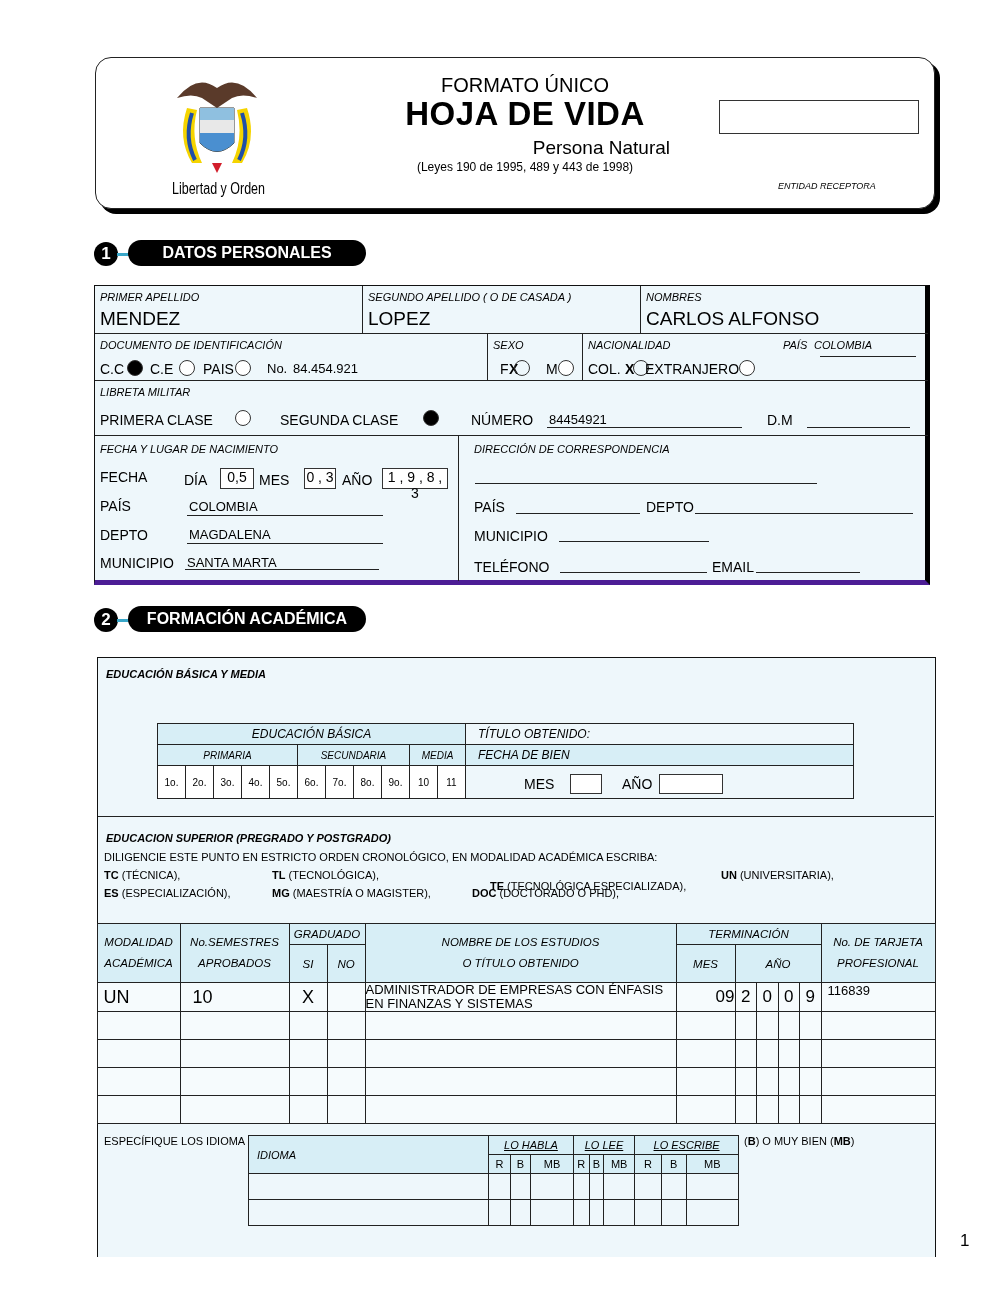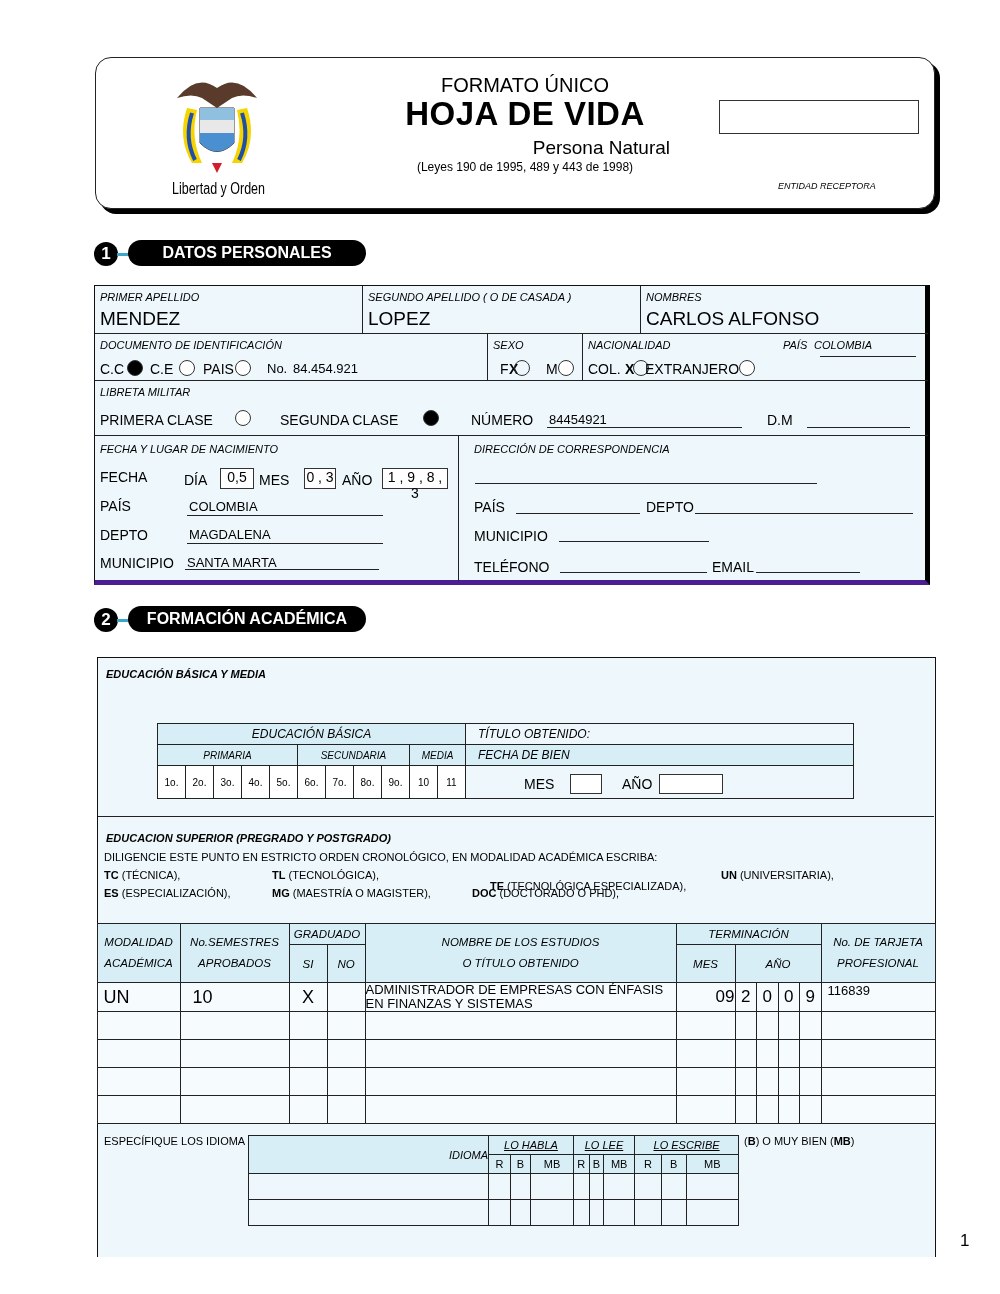--- a/index.html
+++ b/index.html
@@ -296,21 +296,21 @@
           <td></td>
         </tr>
   </tbody>
     </table>
 
   <div class="sm" style="left:6px;top:477px;">ESPECÍFIQUE LOS IDIOMA</div>
   <div class="sm" style="left:646px;top:477px;">(<b>B</b><span>) O MUY BIEN (</span><b>MB</b>)</div>
   <table class="idtab" style="position:absolute;left:150px;top:477px;width:491px;background:#eef7fb;">
     <tbody>
         <tr class="hl" style="height:19px;">
-      <td rowspan="2" style="text-align:right;font-style:italic;width:240px;">IDIOMA</td>
+      <td rowspan="2" style="text-align:left;padding-left:8px;font-style:italic;width:240px;">IDIOMA</td>
       <td colspan="3" style="font-style:italic;text-decoration:underline;">LO HABLA</td>
       <td colspan="3" style="font-style:italic;text-decoration:underline;">LO LEE</td>
       <td colspan="3" style="font-style:italic;text-decoration:underline;">LO ESCRIBE</td>
     </tr>
     <tr class="hl" style="height:19px;">
       <td>R</td>
           <td>B</td>
           <td>MB</td>
       <td>R</td>
           <td>B</td>

